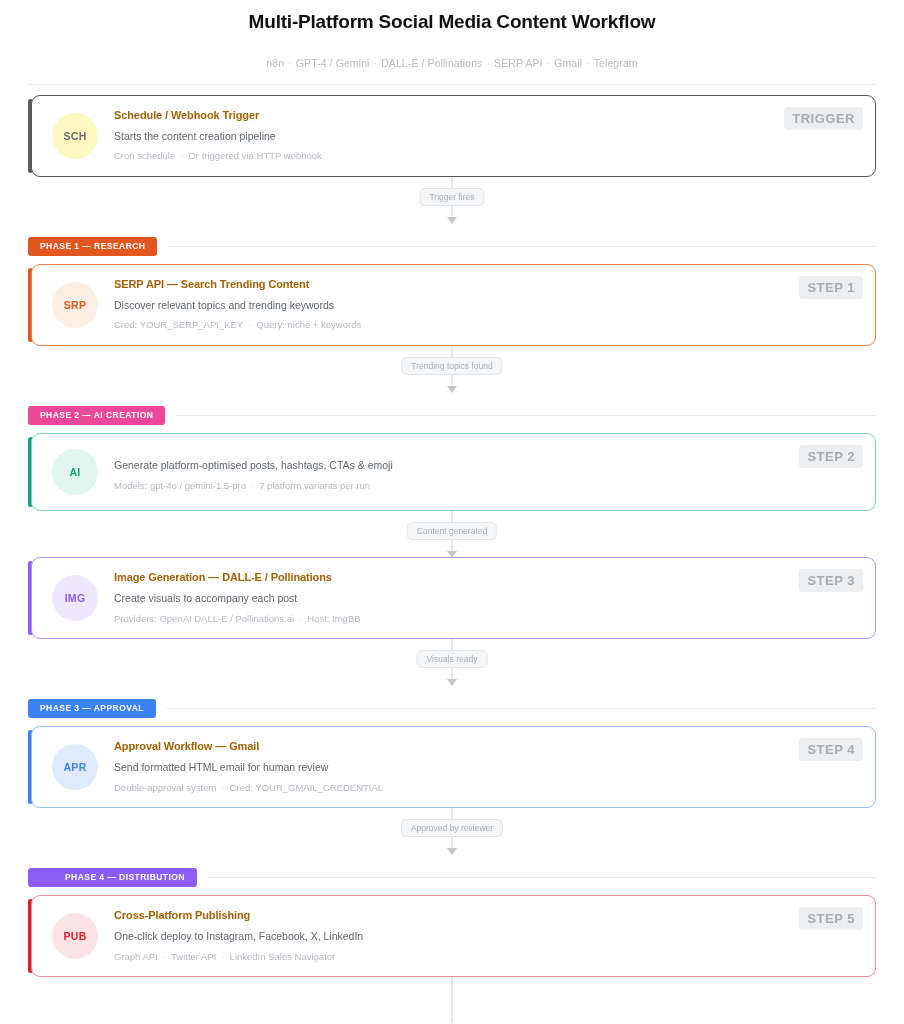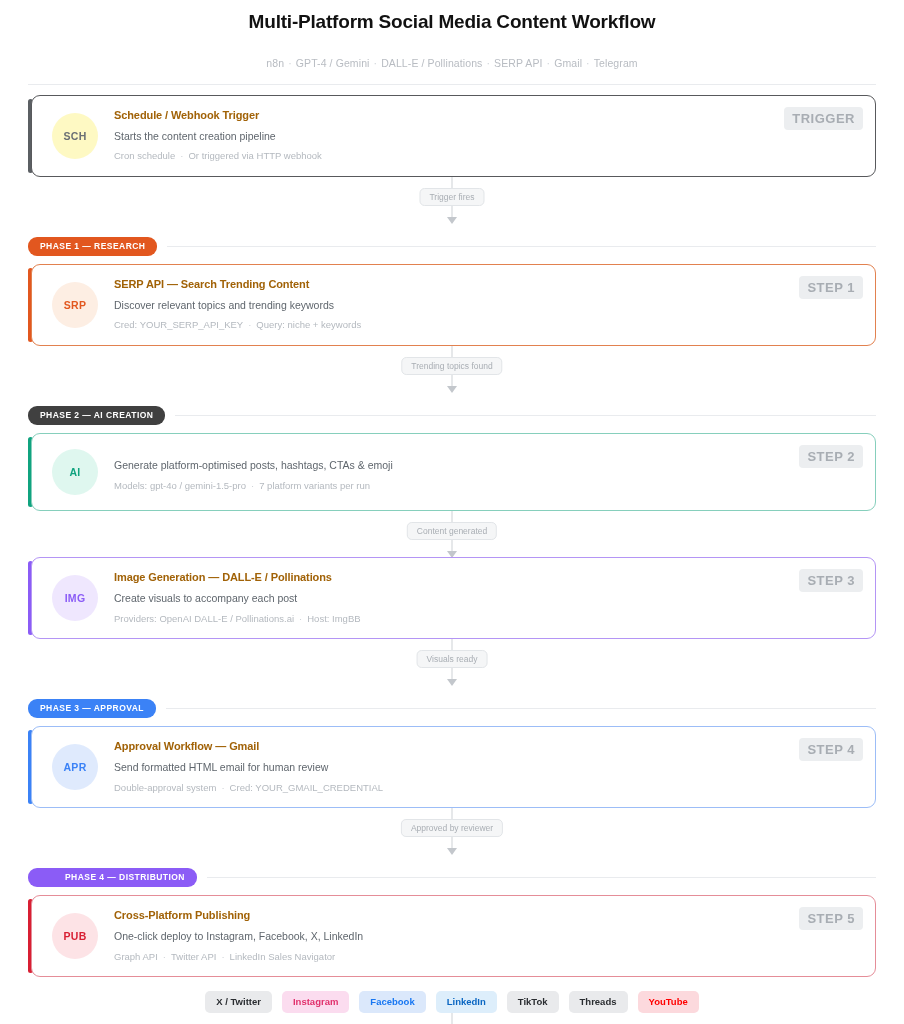--- a/index.html
+++ b/index.html
@@ -27,21 +27,21 @@
     margin: 15px 0 0 0; height: 1px; background: #e9ebee; width: 100%;
   }
 
   
   .phase-row {
     display: flex; align-items: center; margin: 14px 0 8px 0;
   }
   .phase-badge {
     color: #ffffff; font-size: 8.5px; font-weight: bold;
     letter-spacing: 0.45px; padding: 5px 12px 5px 12px;
-    border-radius: 9px; white-space: nowrap; line-height: 1.1;
+    border-radius: 3px; white-space: nowrap; line-height: 1.1;
   }
   .phase-line { flex: 1; height: 1px; background: #e9ebee; margin-left: 10px; }
 
   
   .node-wrap { position: relative; display: flex; }
   .accent {
     width: 5px; border-radius: 3px; margin-right: -2px;
     position: relative; top: 4px; margin-bottom: 8px;
     flex: 0 0 5px;
   }
@@ -154,21 +154,21 @@
           </div>
           <div class="step-badge">STEP 1</div>
         </div>
       </div>
       <div class="connector">
         <div class="vline"></div>
         <div class="clabel">Trending topics found</div>
         <div class="arrow"></div>
       </div>
       <div class="phase-row">
-        <div class="phase-badge" style="background: #404040; text-align: right;">PHASE 2 — AI CREATION</div>
+        <div class="phase-badge" style="background: #ec4899; text-align: right;">PHASE 2 — AI CREATION</div>
         <div class="phase-line"></div>
       </div>
       <div class="node-wrap">
         <div class="accent" style="background: rgb(16, 163, 127);"></div>
         <div class="card" style="border-color: rgb(134, 207, 188);">
           <div class="avatar" style="background: rgb(223, 247, 239); color: rgb(16, 163, 127);">AI</div>
           <div class="card-body">
             <div class="card-desc">Generate platform-optimised posts, hashtags, CTAs &amp; emoji</div>
             <div class="card-meta"><span>Models: gpt-4o / gemini-1.5-pro</span><span class="dot">·</span><span>7 platform variants per run</span></div>
           </div>
@@ -227,27 +227,18 @@
         <div class="card" style="border-color: rgb(229, 141, 152);">
           <div class="avatar" style="background: rgb(253, 227, 230); color: rgb(216, 31, 51);">PUB</div>
           <div class="card-body">
             <div class="card-title">Cross-Platform Publishing</div>
             <div class="card-desc">One-click deploy to Instagram, Facebook, X, LinkedIn</div>
             <div class="card-meta"><span>Graph API</span><span class="dot">·</span><span>Twitter API</span><span class="dot">·</span><span>LinkedIn Sales Navigator</span></div>
           </div>
           <div class="step-badge">STEP 5</div>
         </div>
       </div>
-      <div class="chips">
-        <div class="chip" style="background: rgb(233, 234, 236); color: rgb(42, 45, 49);">X / Twitter</div>
-        <div class="chip" style="background: rgb(251, 220, 239); color: rgb(225, 48, 108);">Instagram</div>
-        <div class="chip" style="background: rgb(219, 232, 251); color: rgb(24, 119, 242);">Facebook</div>
-        <div class="chip" style="background: rgb(221, 238, 251); color: rgb(10, 102, 194);">LinkedIn</div>
-        <div class="chip" style="background: rgb(233, 234, 236); color: rgb(42, 45, 49);">TikTok</div>
-        <div class="chip" style="background: rgb(233, 234, 236); color: rgb(42, 45, 49);">Threads</div>
-        <div class="chip" style="background: rgb(252, 217, 221); color: rgb(255, 0, 0);">YouTube</div>
-      </div>
       <div class="connector">
         <div class="vline"></div>
       </div>
     </div>
 
 </div>
 
 </body></html>

